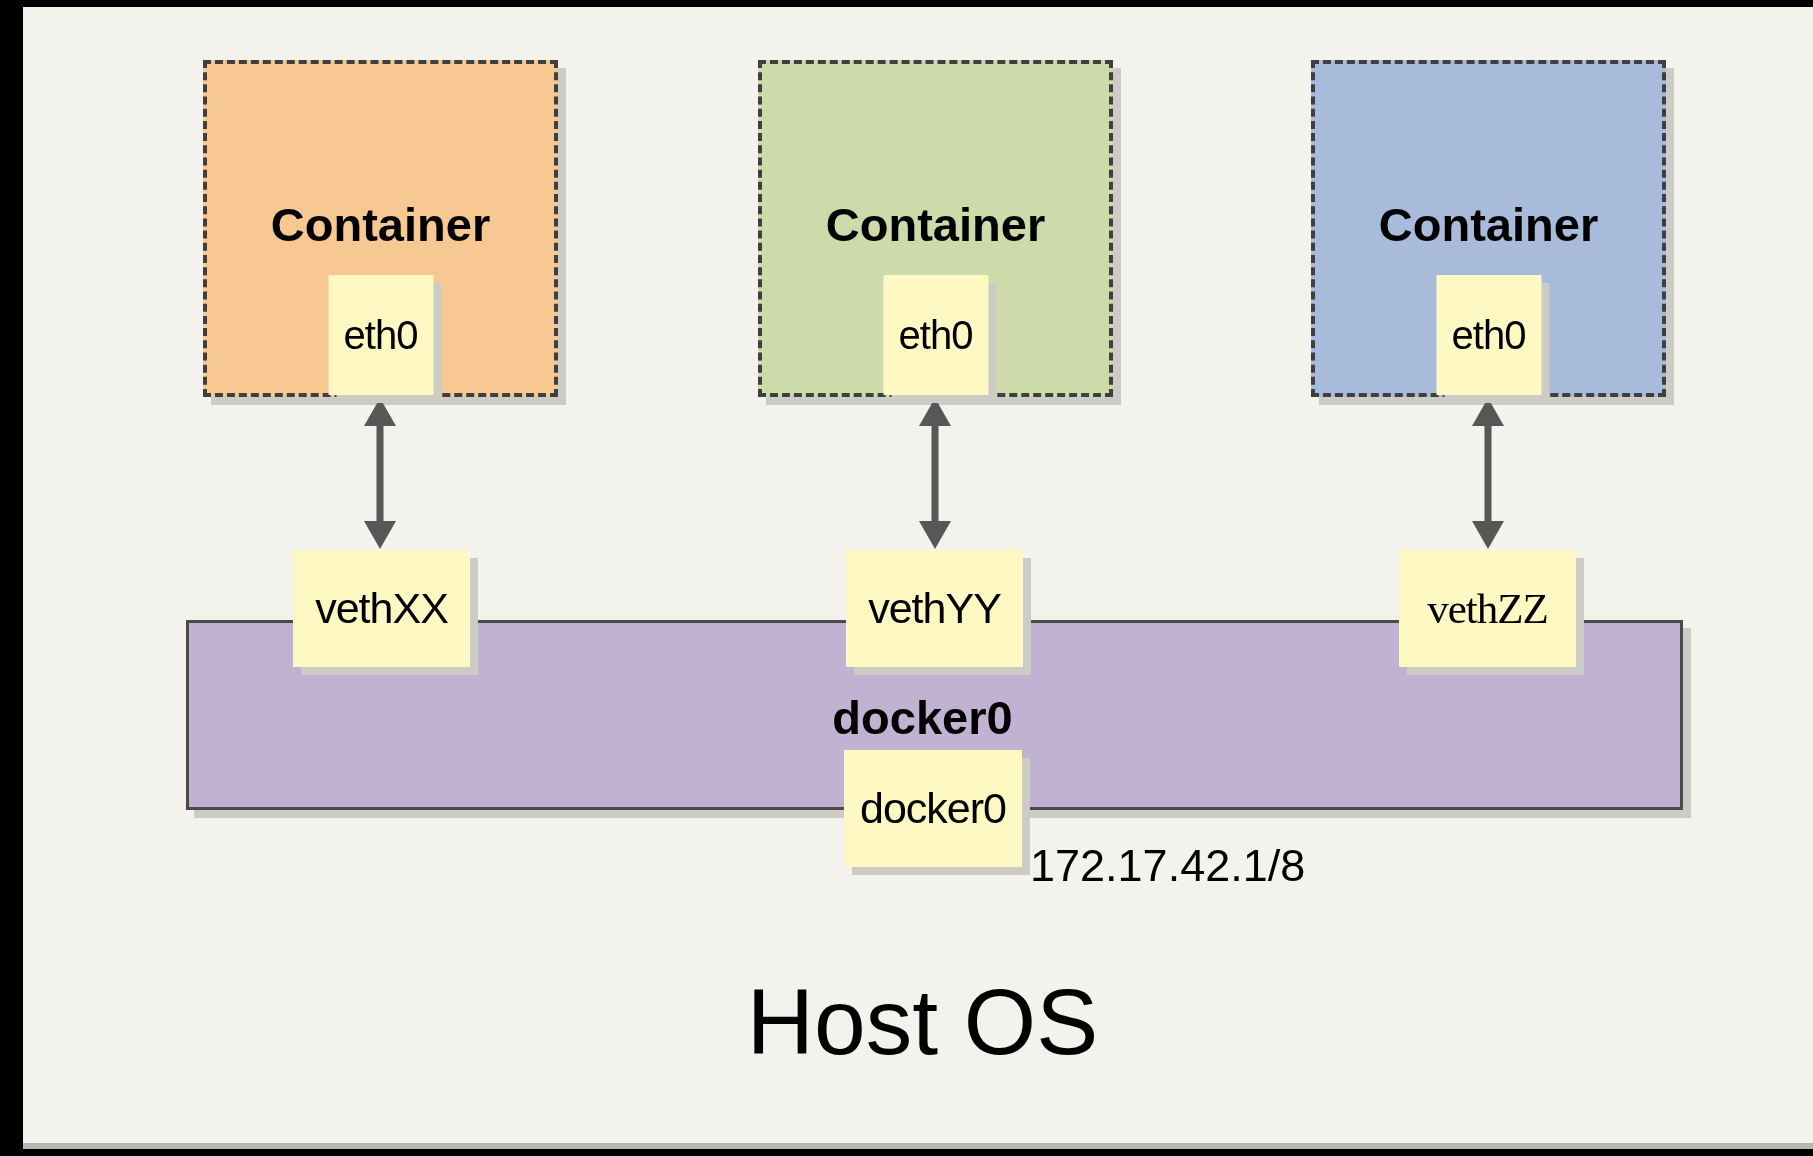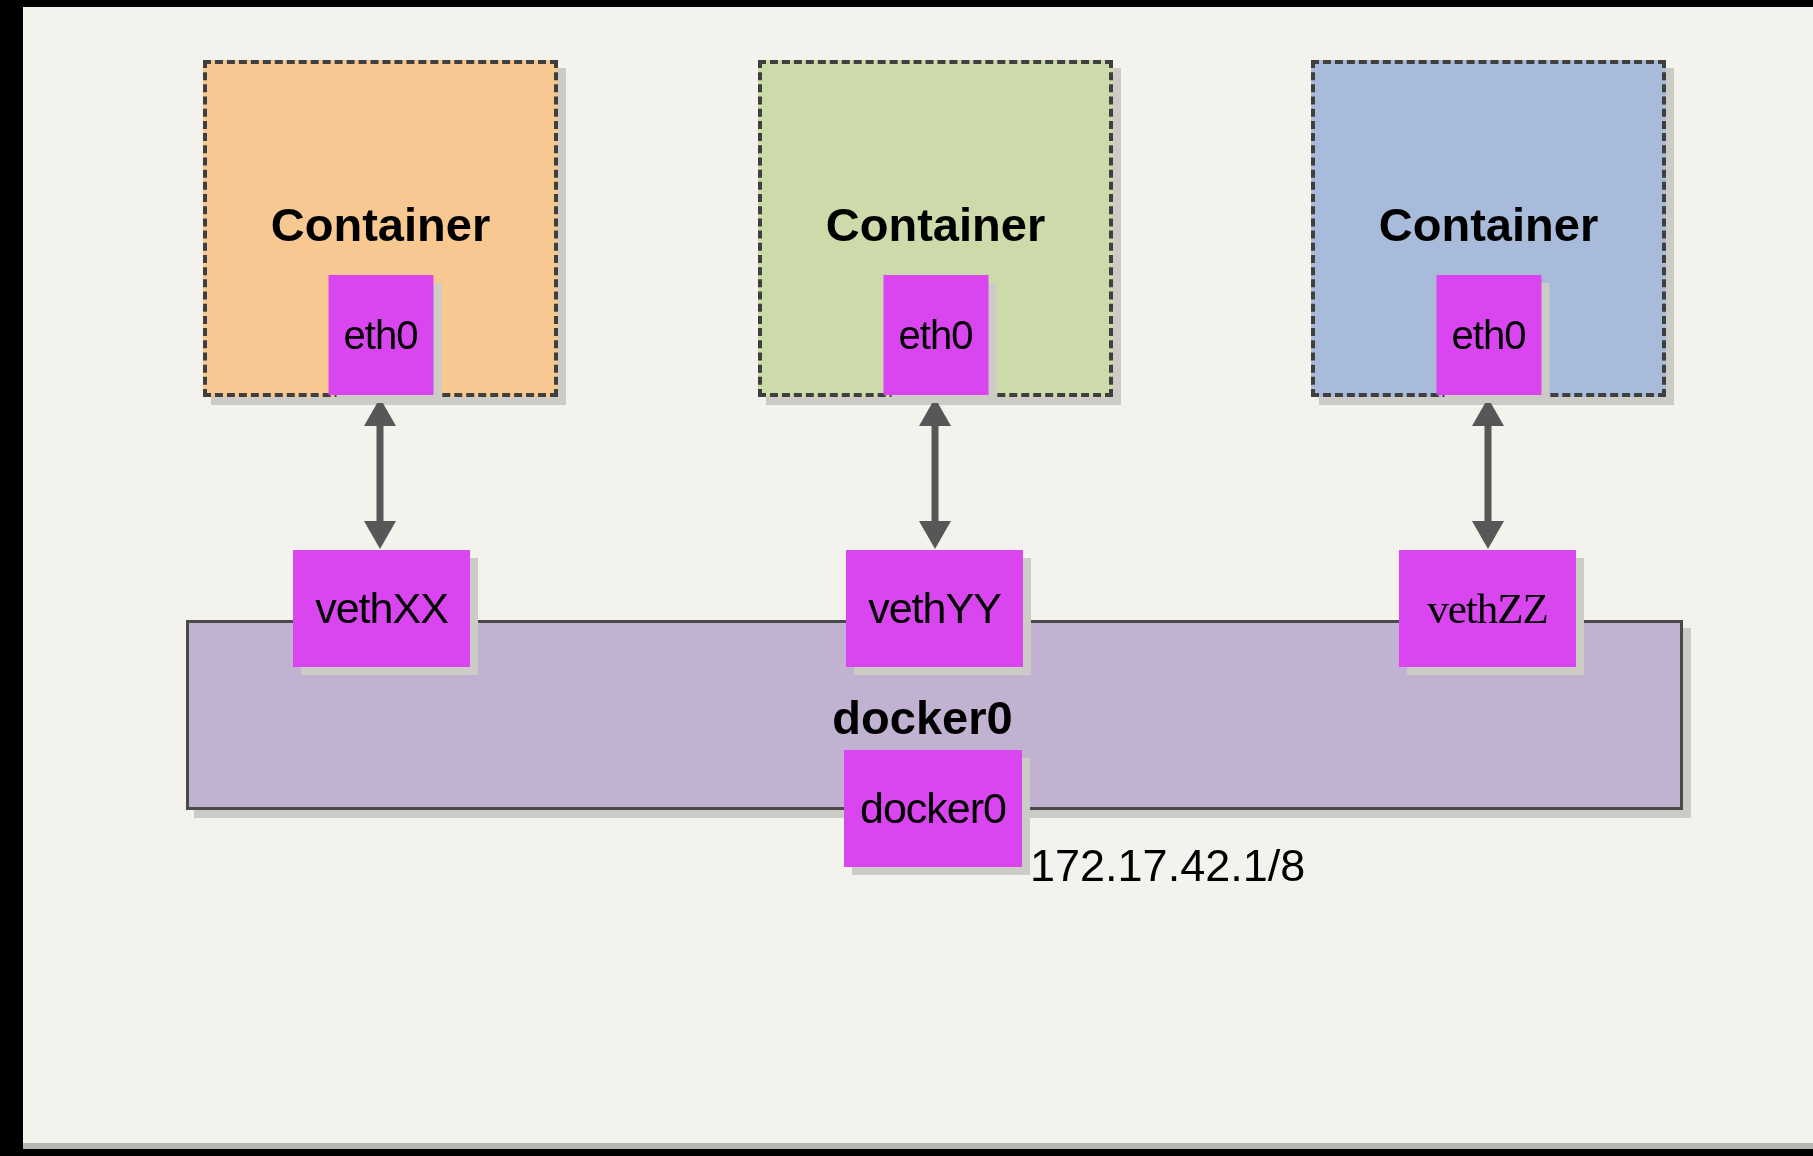--- a/index.html
+++ b/index.html
@@ -26,21 +26,21 @@
   .cbox.c2{left:735px;}
   .cbox.c3{left:1288px;}
   .cbox .clabel{
     position:absolute;left:50%;top:50%;
     transform:translate(-50%,-58%);
     font-size:47px;font-weight:bold;white-space:nowrap;
   }
   
   .note{
     position:absolute;
-    background:#d946ef;
+    background:#fef9c3;
     box-shadow:8px 8px 0 0 #CDCBC6;
     display:flex;align-items:center;justify-content:center;
     letter-spacing:-1px;
     z-index:3;
   }
   .eth{
     left:50%;bottom:-2px;transform:translateX(-50%);
     width:105px;height:120px;
     font-size:40px;
   }
@@ -147,14 +147,15 @@
     <span>vethZZ</span>
   </div>
 
   <div class="bridge" style="background-color: rgb(194, 178, 210);"></div>
   <div class="bridge-label">docker0</div>
   <div class="note bridge-if">
     <span>docker0</span>
   </div>
   <div class="bridge-ip">172.17.42.1/8</div>
 
+  <div class="host-label">Host OS</div>
 
 </div>
 
 </body></html>

